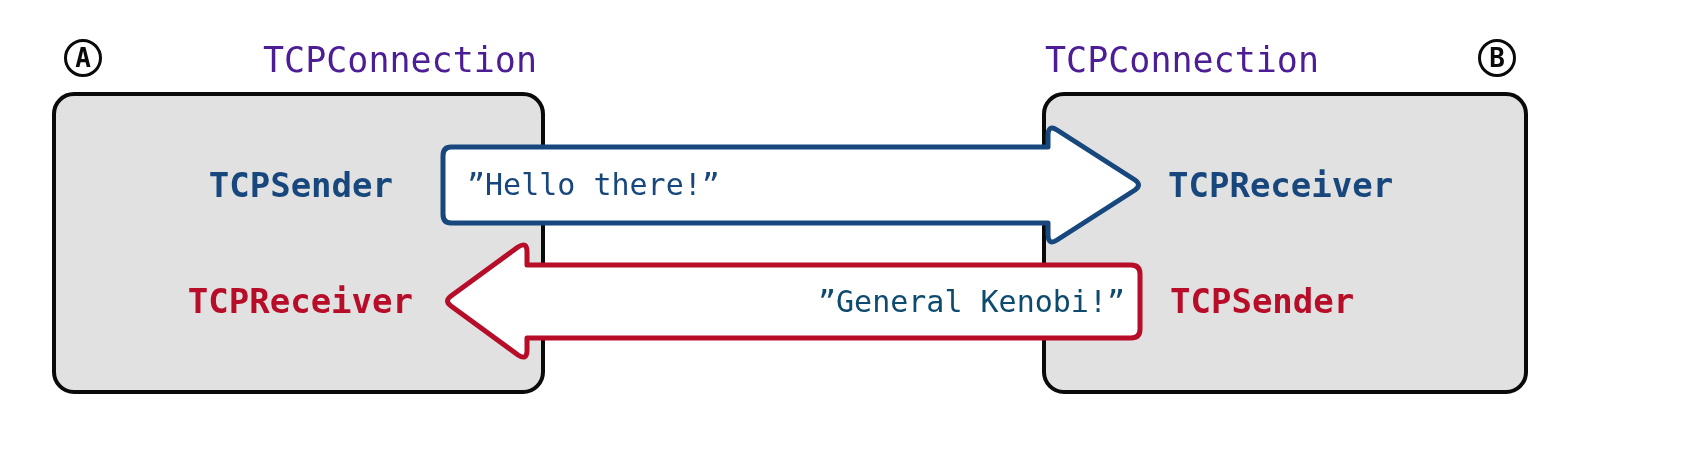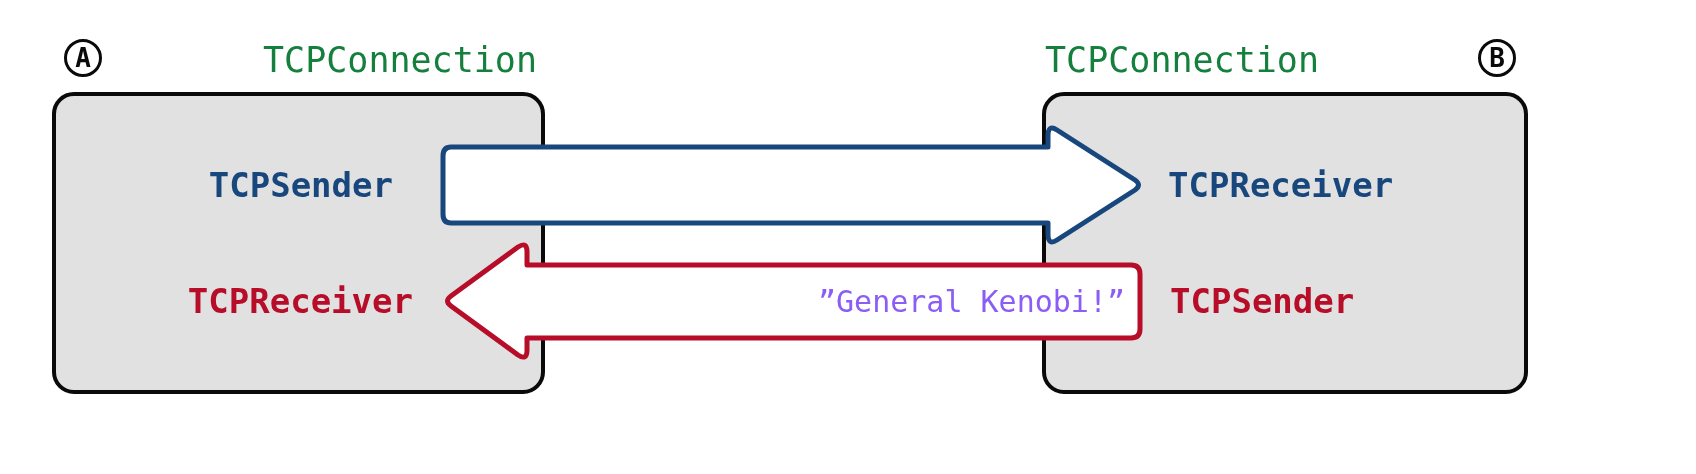--- a/index.html
+++ b/index.html
@@ -44,21 +44,21 @@
   .badge-b { left: 1478px; }
 
   .conn-title {
     position: absolute;
     top: 39px;
     width: 300px;
     height: 42px;
     line-height: 42px;
     text-align: center;
     font-size: 35px;
-    color: #15803d;
+    color: #4c1d95;
     white-space: nowrap;
   }
   .title-a { left: 250px; }
   .title-b { left: 1032px; }
 
   .arrows-layer {
     position: absolute;
     left: 0;
     top: 0;
     width: 1696px;
@@ -94,21 +94,21 @@
   .sender-b   { left: 1170px; top: 283px; }
 
   .msg-text {
     position: absolute;
     height: 36px;
     line-height: 36px;
     font-size: 30px;
     white-space: nowrap;
   }
   .msg-a-to-b { left: 467px; top: 167px; color: #17477c; }
-  .msg-b-to-a { left: 707px; top: 284px; width: 418px; text-align: right; color: #8b5cf6; }
+  .msg-b-to-a { left: 707px; top: 284px; width: 418px; text-align: right; color: #0c4a6e; }
 </style>
 </head>
 <body>
 
 <div class="canvas">
 
   <div class="endpoint-box box-a"></div>
   <div class="endpoint-box box-b"></div>
 
   <div class="badge badge-a">A</div>
@@ -145,15 +145,16 @@
          L 518 247
          Q 527 241 527 252
          Z"></path>
   </svg>
 
   <div class="part-label label-blue sender-a">TCPSender</div>
   <div class="part-label label-blue receiver-b">TCPReceiver</div>
   <div class="part-label label-red receiver-a">TCPReceiver</div>
   <div class="part-label label-red sender-b">TCPSender</div>
 
+  <div class="msg-text msg-a-to-b">”Hello there!”</div>
   <div class="msg-text msg-b-to-a">”General Kenobi!”</div>
 
 </div>
 
 </body></html>

